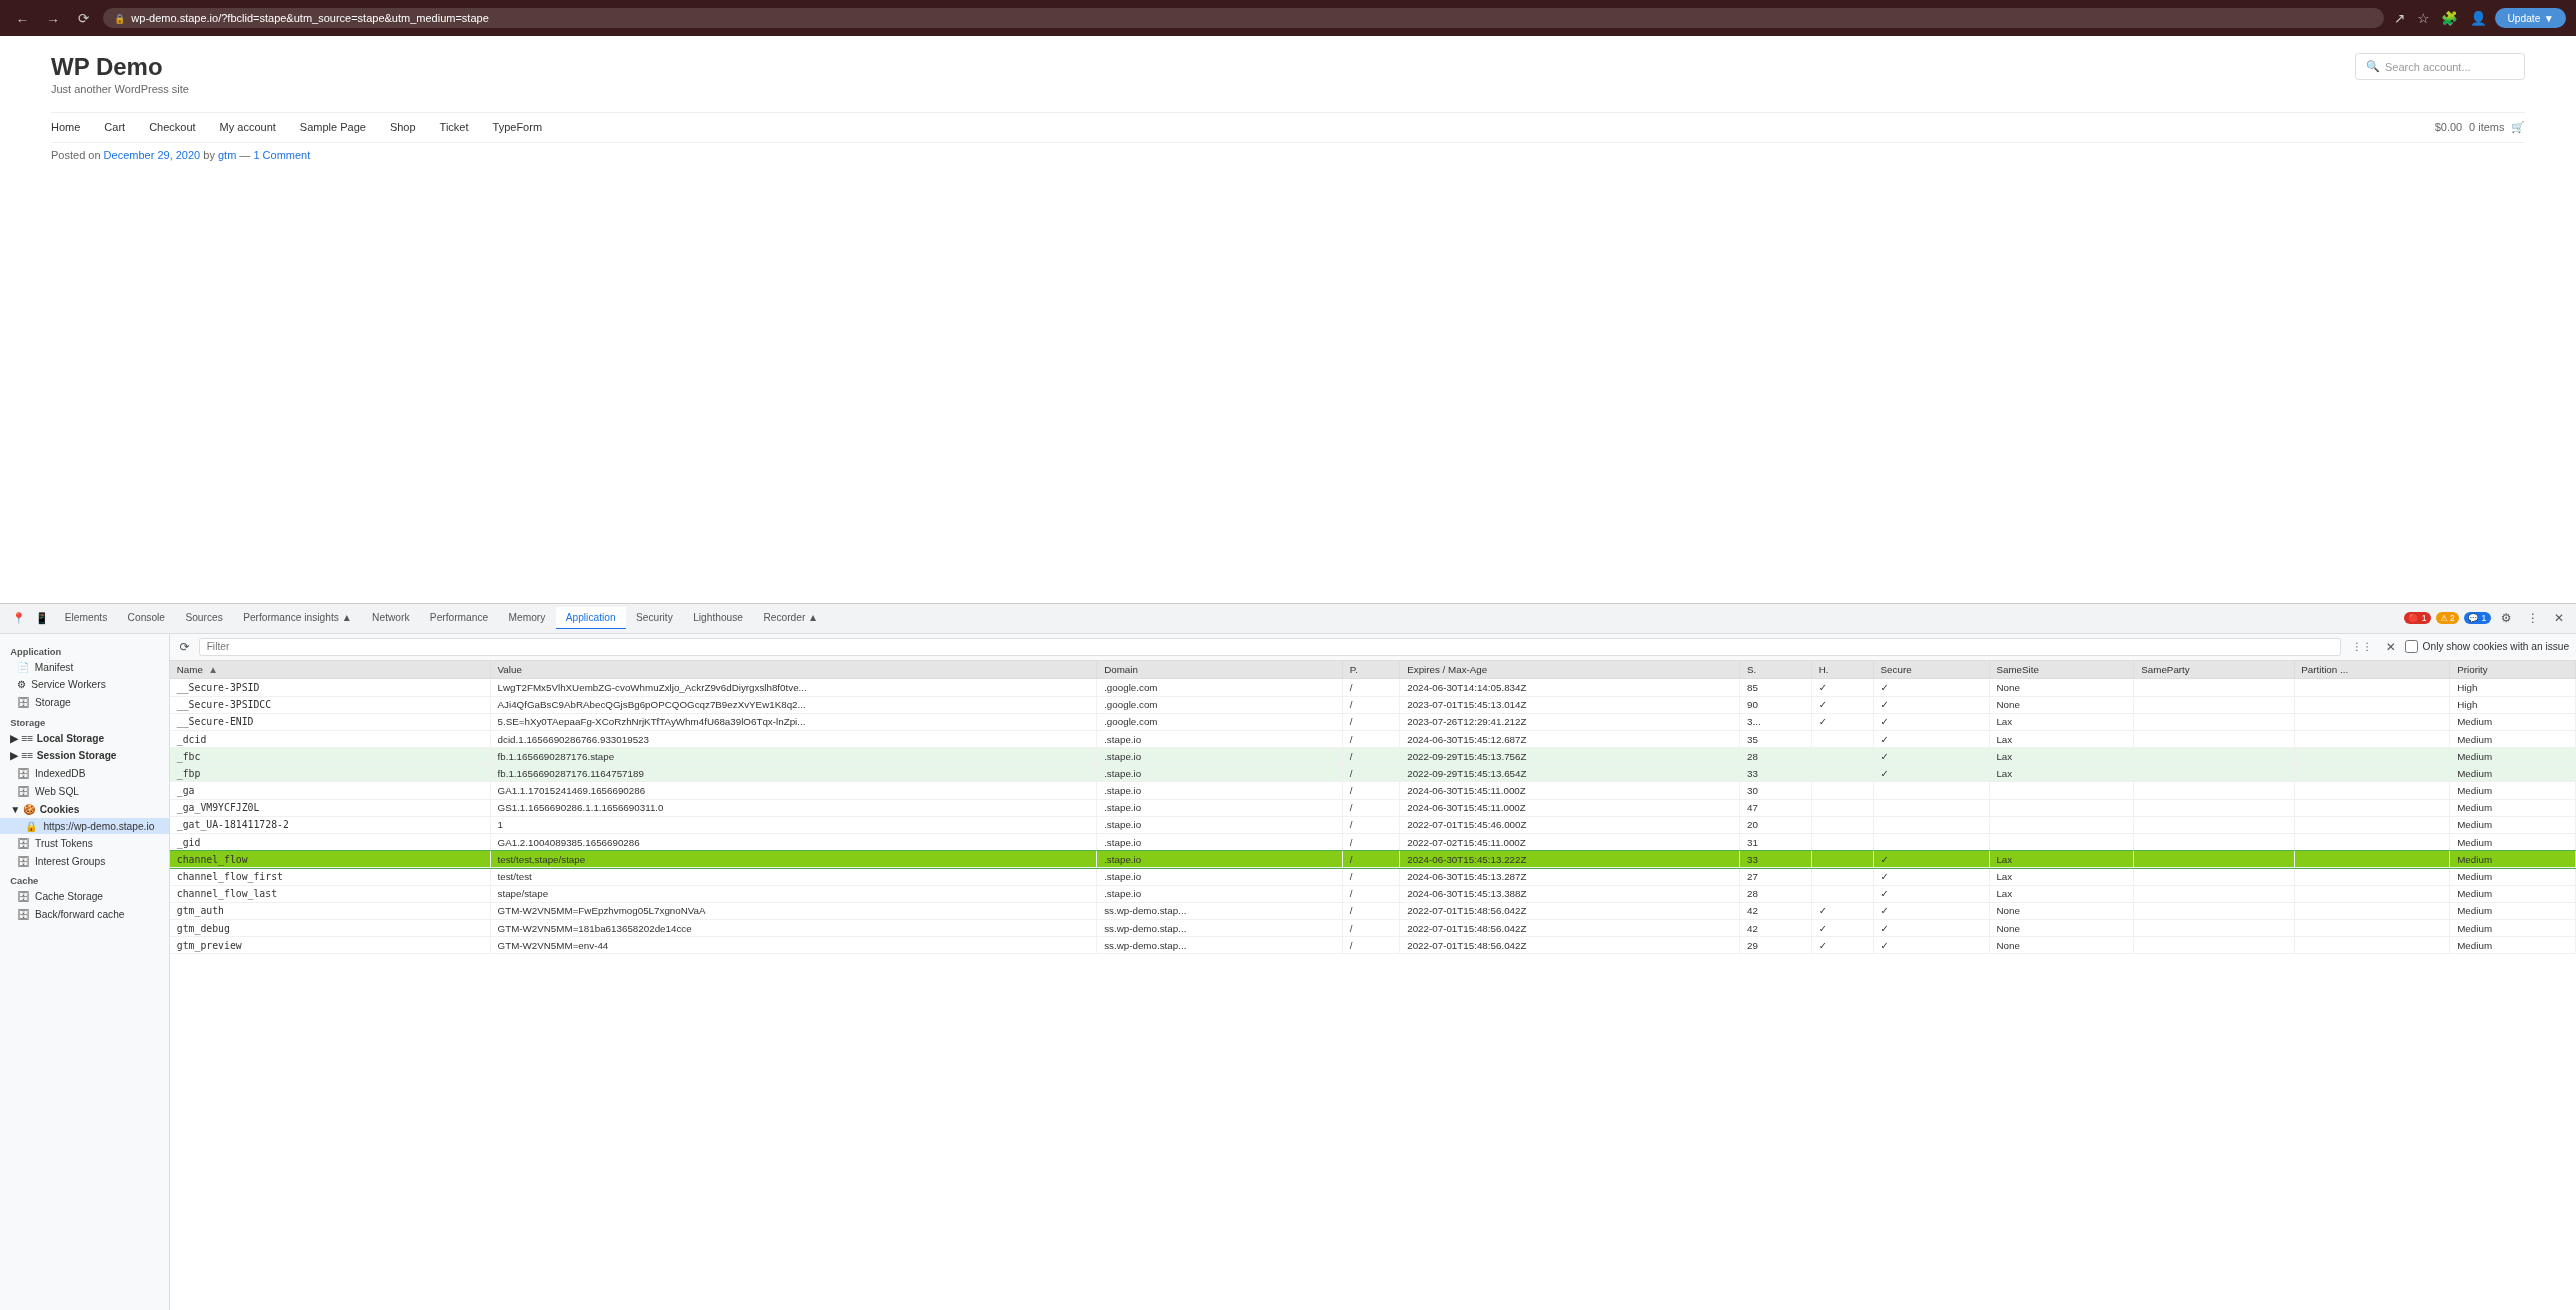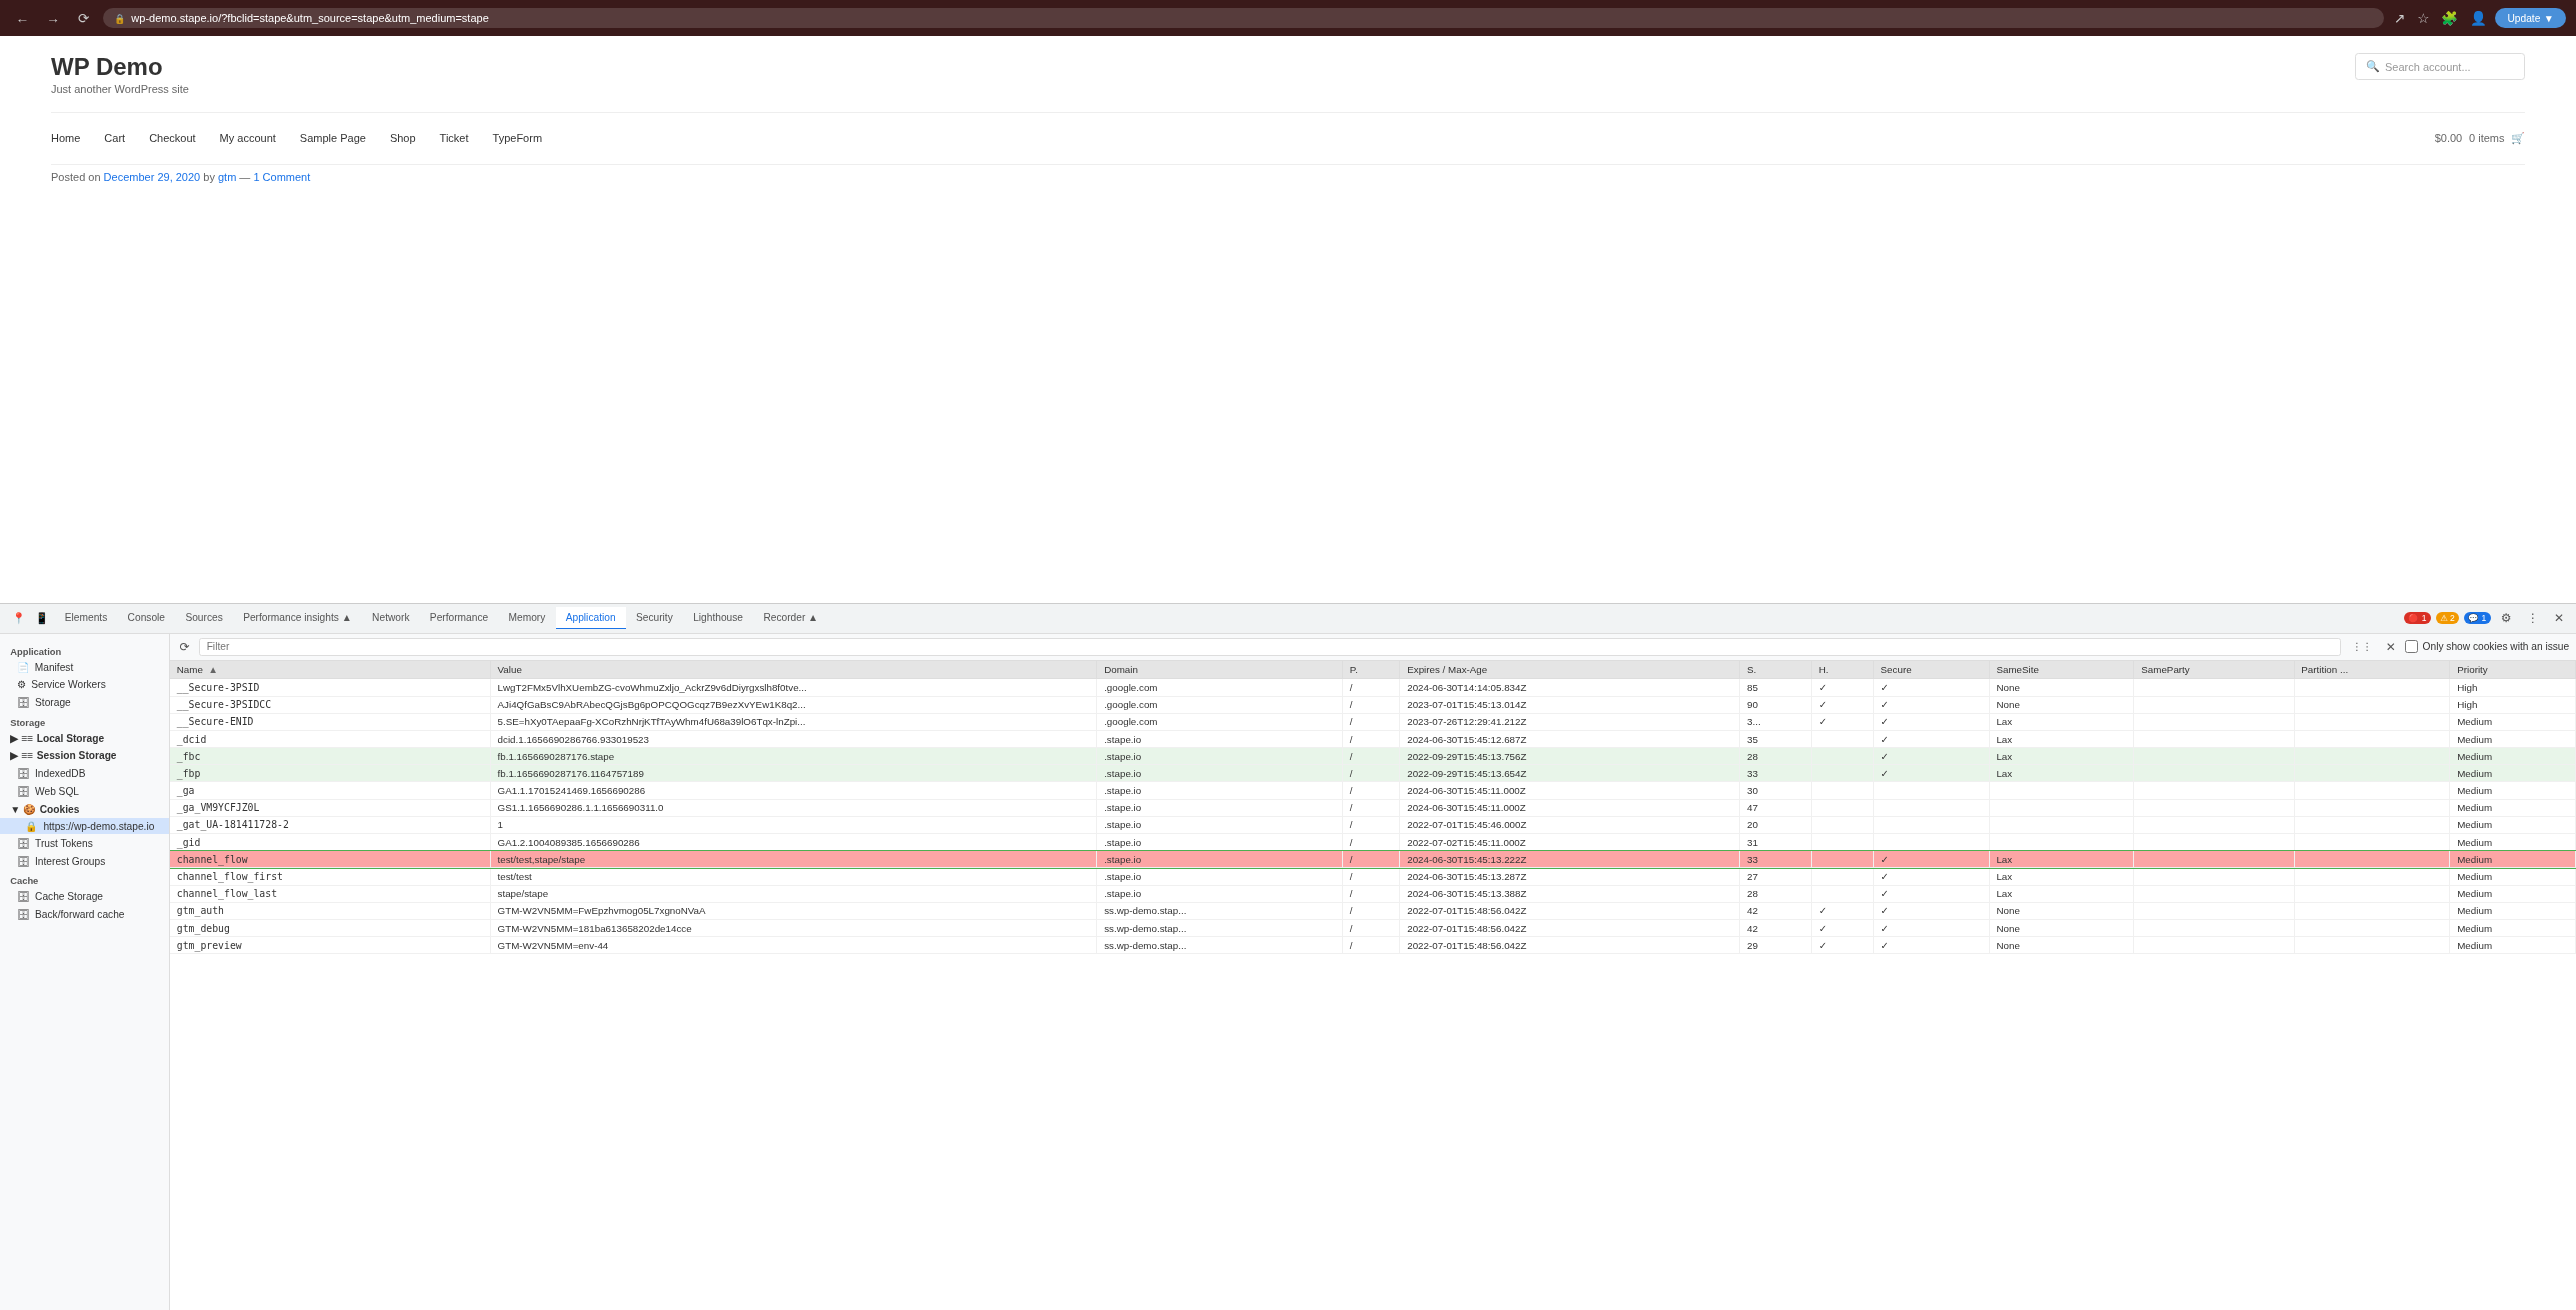--- a/index.html
+++ b/index.html
@@ -67,21 +67,21 @@
       padding: 6px 10.2px;
       font-size: 11px;
       color: #999;
       display: flex; align-items: center; gap: 5.1px;
       width: 170px;
     }
     .site-nav {
       display: flex;
       align-items: center;
       justify-content: space-between;
-      padding: 19px 0;
+      padding: 8px 0;
       border-top: 0.9px solid #eee;
       border-bottom: 0.9px solid #eee;
     }
     .nav-links { display: flex; gap: 24px; }
     .nav-link { color: #333; text-decoration: none; font-size: 11px; }
     .cart-area { display: flex; align-items: center; gap: 6.8px; font-size: 11px; color: #666; }
 
     
     .devtools {
       position: fixed;
@@ -570,21 +570,21 @@
                 <td>/</td>
                 <td>2022-07-02T15:45:11.000Z</td>
                 <td>31</td>
                 <td></td>
                 <td></td>
                 <td></td>
                 <td></td>
                 <td></td>
                 <td>Medium</td>
               </tr>
-              <tr style="outline: rgb(76, 175, 80) solid 1.7px; background: #fca5a5; position: relative;">
+              <tr style="outline: rgb(76, 175, 80) solid 1.7px; background: #84cc16; position: relative;">
                 <td style="font-family: monospace;">channel_flow</td>
                 <td style="max-width: 239px; overflow: hidden; text-overflow: ellipsis;">test/test,stape/stape</td>
                 <td>.stape.io</td>
                 <td>/</td>
                 <td>2024-06-30T15:45:13.222Z</td>
                 <td>33</td>
                 <td></td>
                 <td>✓</td>
                 <td>Lax</td>
                 <td></td>

